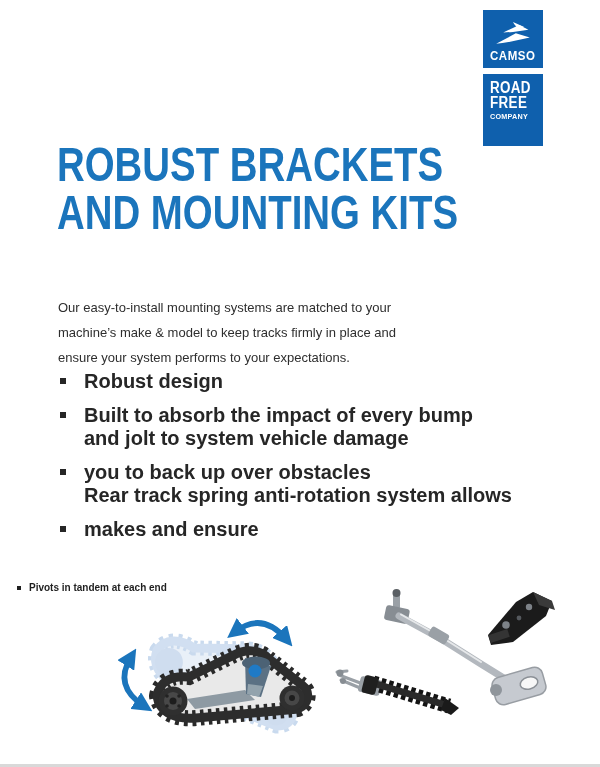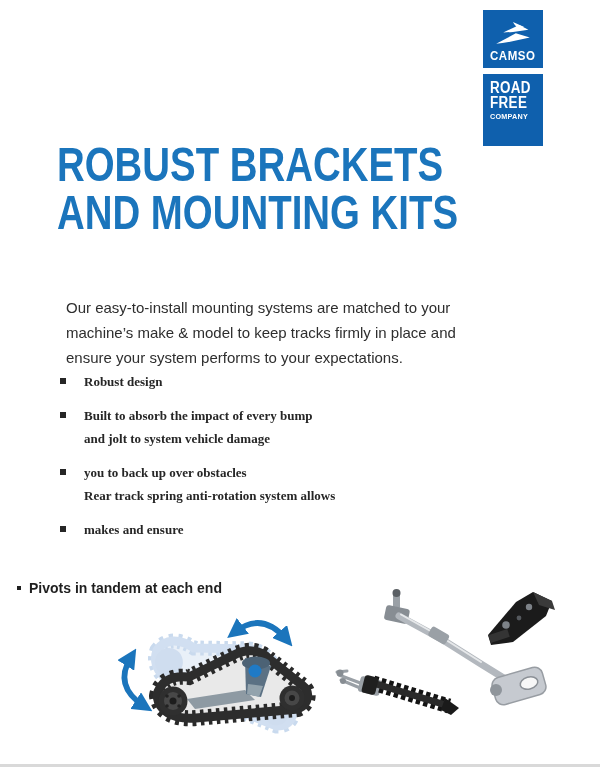--- a/index.html
+++ b/index.html
@@ -30,29 +30,29 @@
     letter-spacing:.25px;margin-top:2px;transform:scaleX(.95);transform-origin:left;
   }
   
   .page-title{
     position:absolute;left:57px;top:141px;margin:0;
     color:#1b75bc;font-weight:700;font-size:48px;line-height:48px;
     transform:scaleX(.8);transform-origin:left top;
     letter-spacing:0;white-space:nowrap;
   }
   
-  .intro{position:absolute;left:66px;top:295px;font-size:15px;line-height:25px;color:#2e2e2e;}
+  .intro{position:absolute;left:58px;top:295px;font-size:13px;line-height:25px;color:#2e2e2e;}
   .intro div{white-space:nowrap;}
   
   .bullet-list{position:absolute;left:58px;top:370px;margin:0;padding:0;list-style:none;}
-  .bullet-item{position:relative;padding-left:26px;margin-bottom:11px;font-weight:700;font-size:13px;line-height:23px;color:#262626;font-family:Liberation Serif, serif;}
+  .bullet-item{position:relative;padding-left:26px;margin-bottom:11px;font-weight:700;font-size:20px;line-height:23px;color:#262626;}
   .bullet-item .sq{position:absolute;left:2px;top:8px;width:6px;height:6px;background:#262626;}
   .bullet-item div{white-space:nowrap;}
   
-  .footnote{position:absolute;left:17px;top:581px;padding-left:12px;font-weight:700;font-size:14px;line-height:14px;color:#1f1f1f;}
+  .footnote{position:absolute;left:17px;top:581px;padding-left:12px;font-weight:700;font-size:10px;line-height:14px;color:#1f1f1f;}
   .footnote .sq{position:absolute;left:0;top:5px;width:4px;height:4px;background:#1f1f1f;}
   
   .fig-left{position:absolute;left:95px;top:604px;}
   .fig-right{position:absolute;left:333px;top:580px;}
   .bottom-edge{position:absolute;left:0;bottom:0;width:600px;height:3px;background:#d9d9d9;}
 </style>
 </head>
 <body>
 
 <div class="page">

